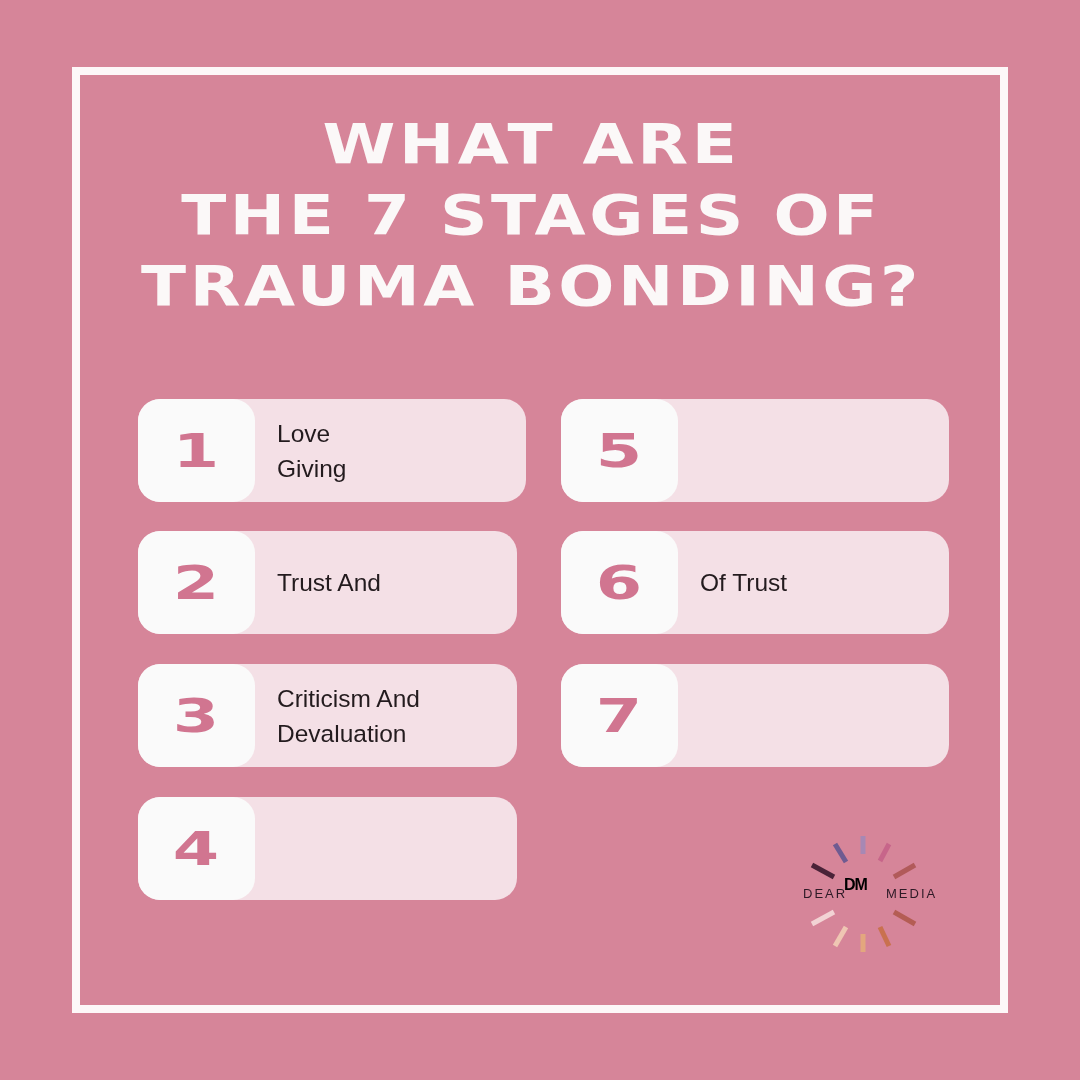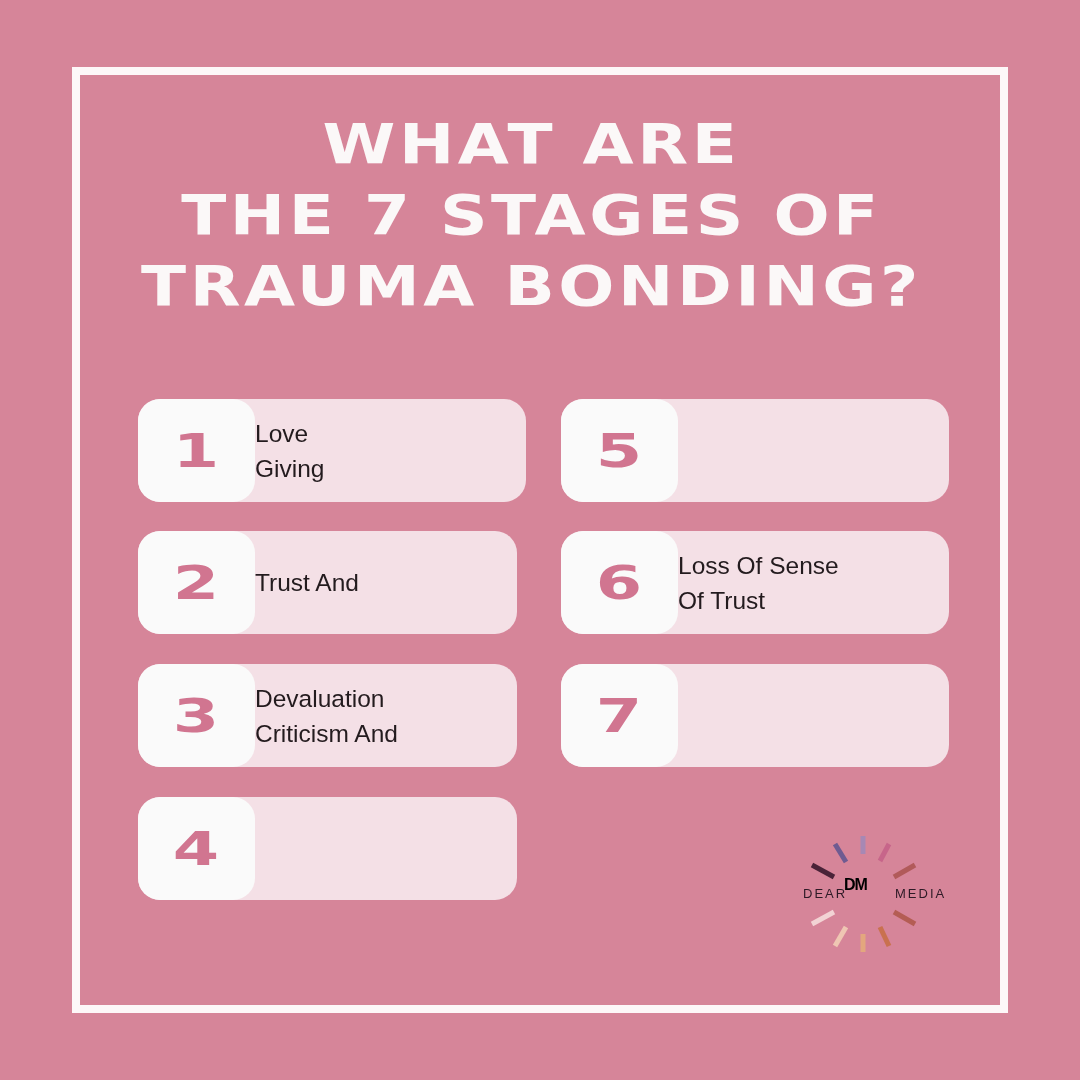--- a/index.html
+++ b/index.html
@@ -3,26 +3,26 @@
 <meta charset="utf-8">
 <style>
   html, body { margin:0; padding:0; }
   body { width:1080px; height:1080px; background:#d68599; position:relative; overflow:hidden; font-family:"Liberation Sans", sans-serif; }
   .frame { position:absolute; left:72px; top:67px; width:920px; height:930px; border:8px solid #fdf7f8; }
   .title { position:absolute; left:0; top:108px; width:1063px; text-align:center; color:#fbf8f8; font-family:"DejaVu Sans", sans-serif; font-weight:bold; font-size:56px; line-height:71px; letter-spacing:3px; transform:scaleX(1.18); transform-origin:center; }
   .title span { display:block; }
   .card { position:absolute; height:103px; background:#f4e0e6; border-radius:22px; display:flex; align-items:center; }
   .num { width:117px; height:103px; background:#fafafa; border-radius:22px; display:flex; align-items:center; justify-content:center; color:#d17590; font-family:"DejaVu Sans", sans-serif; font-weight:bold; font-size:46px; transform-origin:center; }
   .num b { display:inline-block; transform:scaleX(1.45); }
-  .label { color:#231b1e; font-size:24.5px; line-height:35px; font-family:"Liberation Sans", sans-serif; }
+  .label { margin-left:22px; color:#231b1e; font-size:24.5px; line-height:35px; font-family:"Liberation Sans", sans-serif; }
   .label span { display:block; }
   .logo { position:absolute; left:800px; top:820px; width:140px; height:140px; }
   .logo .dear, .logo .media { position:absolute; top:66px; font-size:13px; letter-spacing:2px; color:#2e1a26; }
   .logo .dear { left:3px; }
-  .logo .media { left:95px; }
+  .logo .media { left:86px; }
   .logo .dm { position:absolute; left:44px; top:56px; font-size:16px; font-weight:bold; color:#000000; letter-spacing:-1px; }
 </style>
 </head>
 <body>
 
 <div class="frame"></div>
 
 <h1 class="title" style="margin:0;">
   <span>WHAT ARE</span>
   <span>THE 7 STAGES OF</span>
@@ -46,43 +46,42 @@
   <div class="label">
     <span>Trust And</span>
   </div>
 </div>
 
 <div class="card" style="left:138px; top:664px; width:379px;">
   <div class="num">
       <b>3</b>
     </div>
   <div class="label">
+    <span>Criticism And</span>
     <span>Devaluation</span>
-    <span>Criticism And</span>
   </div>
 </div>
 
 <div class="card" style="left:138px; top:797px; width:379px;">
   <div class="num">
       <b>4</b>
     </div>
 </div>
 
 <div class="card" style="left:561px; top:399px; width:388px;">
   <div class="num">
       <b>5</b>
     </div>
 </div>
 
 <div class="card" style="left:561px; top:531px; width:388px;">
   <div class="num">
       <b>6</b>
     </div>
   <div class="label">
-    <span>Loss Of Sense</span>
     <span>Of Trust</span>
   </div>
 </div>
 
 <div class="card" style="left:561px; top:664px; width:388px;">
   <div class="num">
       <b>7</b>
     </div>
 </div>
 

